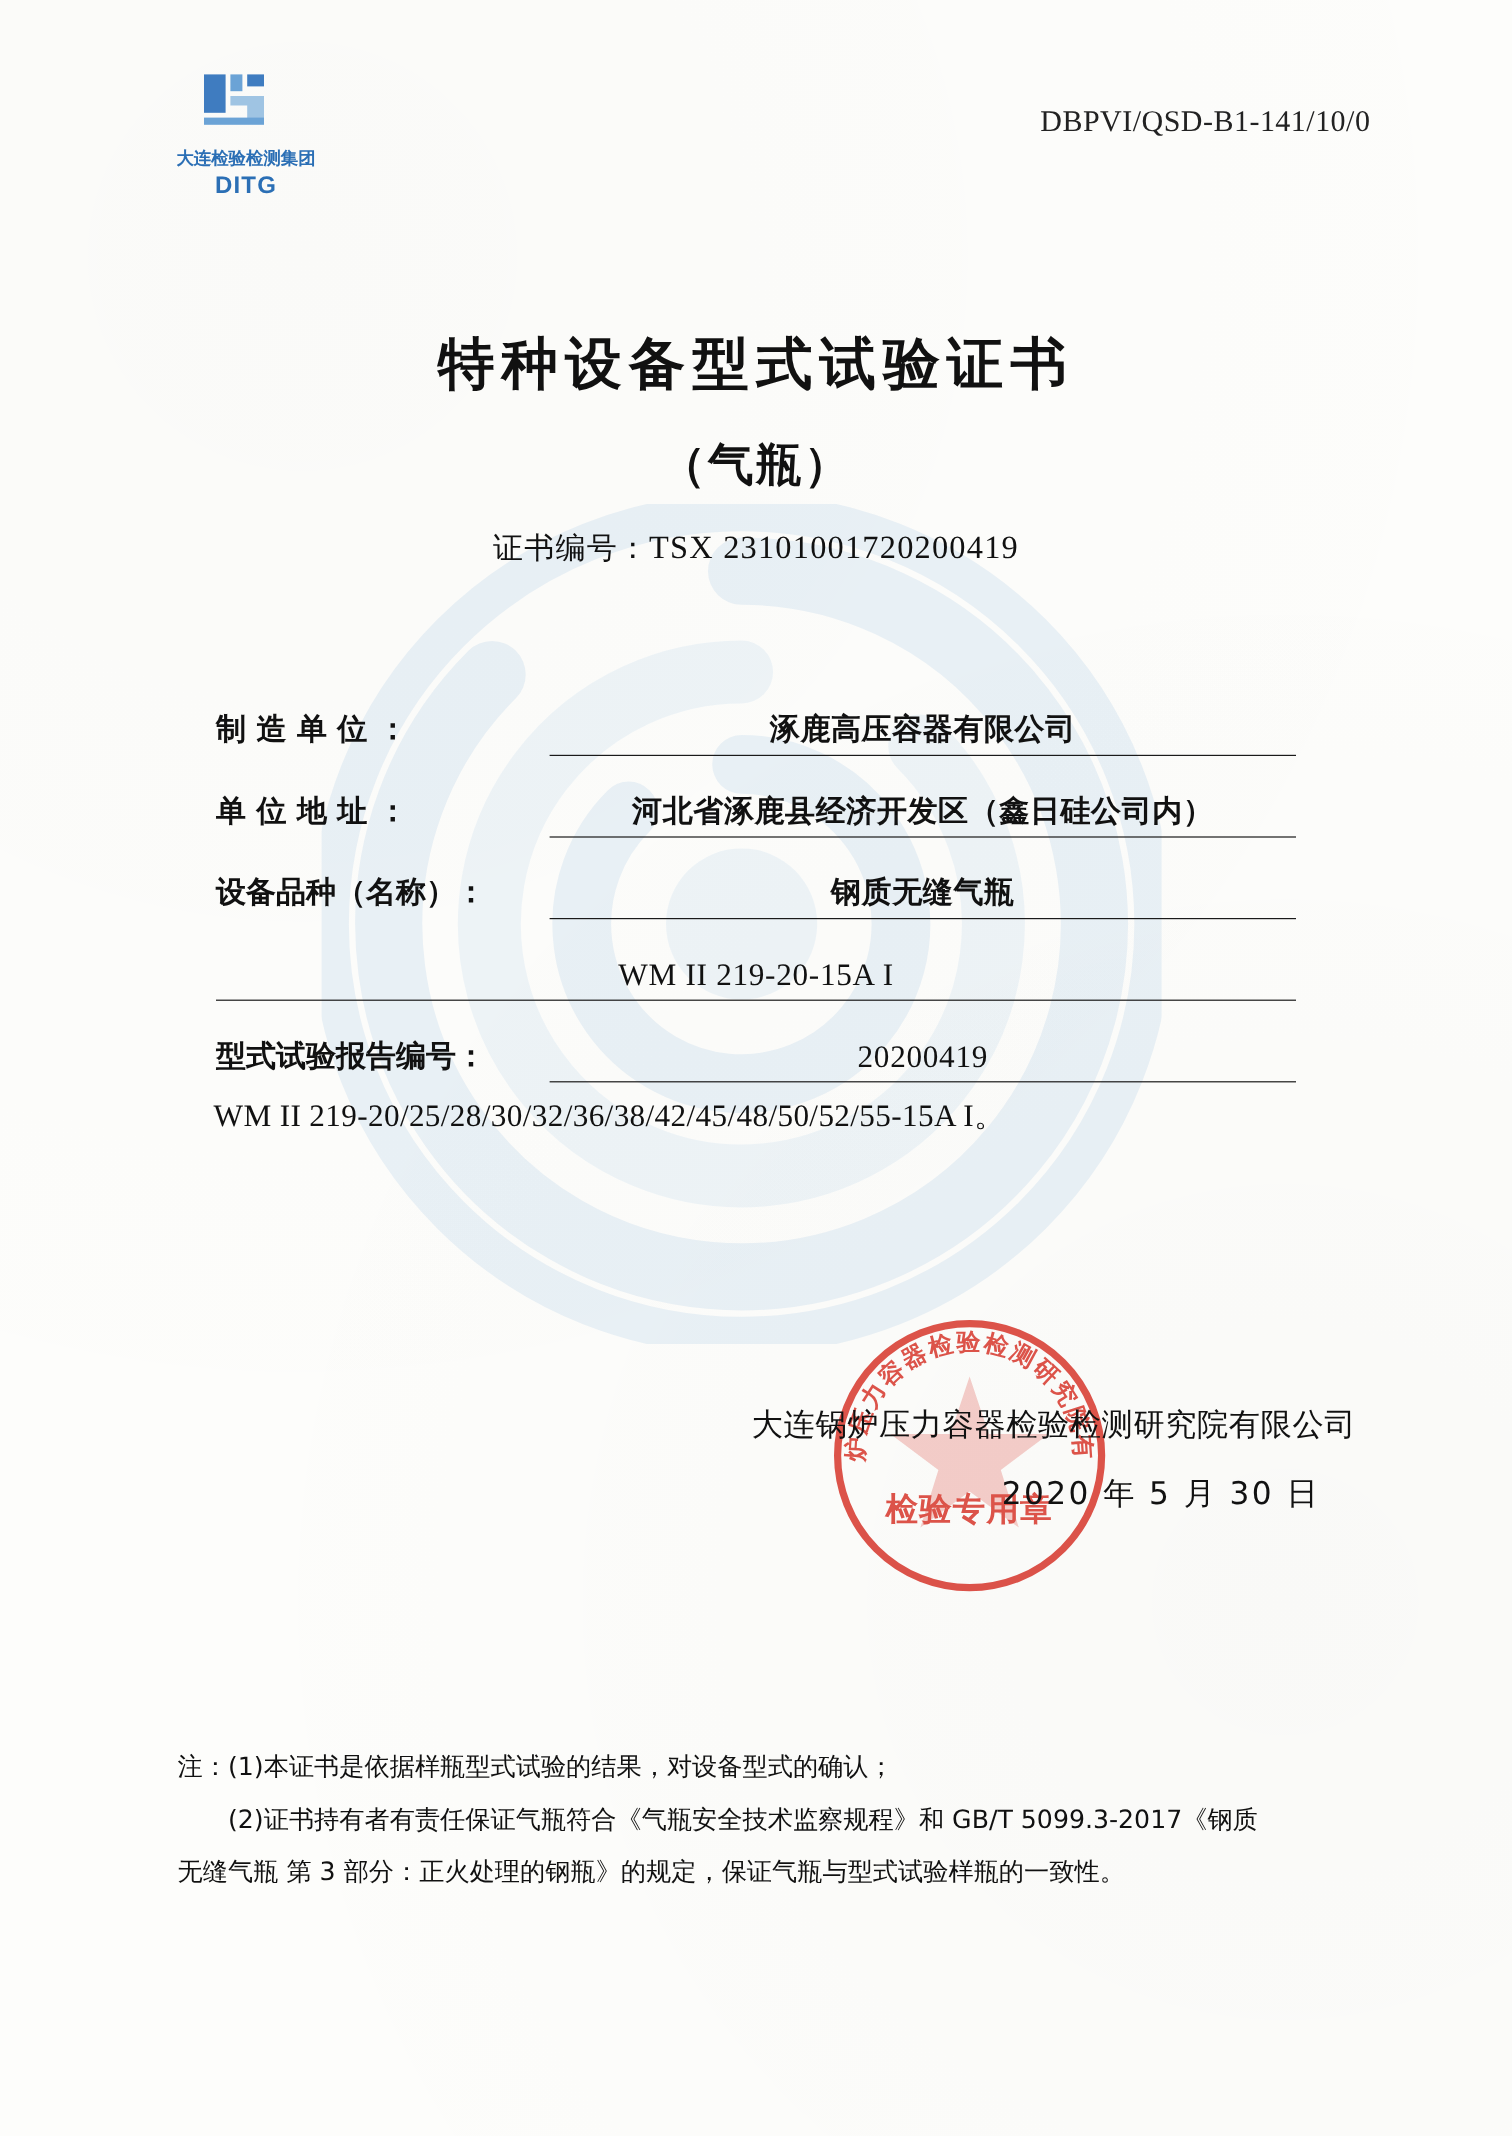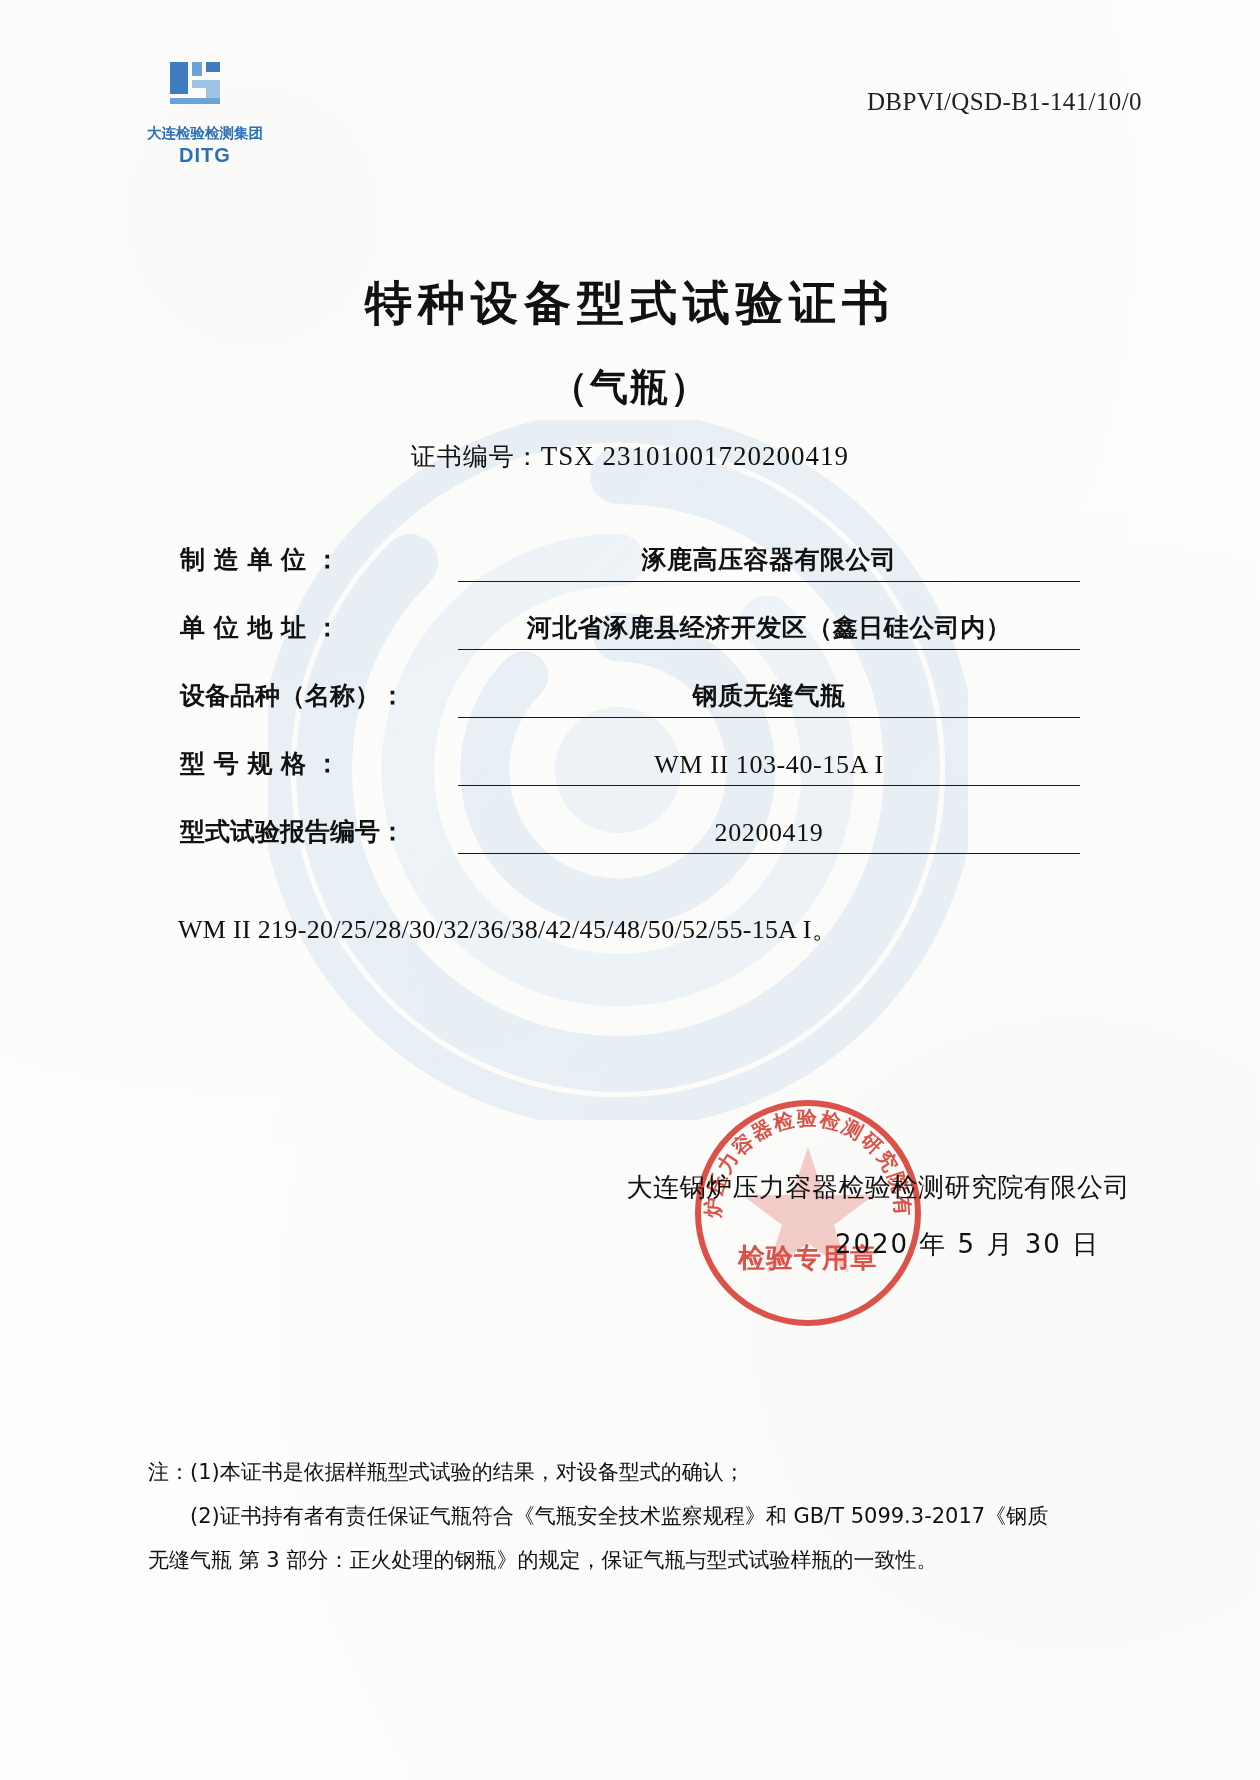--- a/index.html
+++ b/index.html
@@ -154,21 +154,21 @@
     letter-spacing: 1px;
     color: #111;
   }
   .cert-no .lbl { font-family: "DejaVu Sans", sans-serif; font-size: 25px; }
   .cert-no .val { font-family: "Liberation Serif", serif; font-size: 27px; }
 
   
   .fields {
     position: absolute;
     left: 180px;
-    top: 514px;
+    top: 562px;
     width: 900px;
   }
   .field-row {
     display: flex;
     align-items: flex-end;
     height: 68px;
   }
   .field-label {
     font-family: "DejaVu Sans", sans-serif;
     font-size: 25px;
@@ -331,23 +331,22 @@
     </div>
 
     <div class="field-row">
       <div class="field-label spread">设备品种（名称）：</div>
       <div class="field-value-wrap">
         <span class="field-value">钢质无缝气瓶</span>
       </div>
     </div>
 
     <div class="field-row">
-      <div class="field-label spread">型 号 规 格 ：</div>
-      <div class="field-value-wrap">
-        <span class="field-value latin">WM II 103-40-15A I</span>
+      <div class="field-value-wrap">
+        <span class="field-value latin">WM II 219-20-15A I</span>
       </div>
     </div>
 
     <div class="field-row">
       <div class="field-label spread">型式试验报告编号：</div>
       <div class="field-value-wrap">
         <span class="field-value latin">20200419</span>
       </div>
     </div>
 

